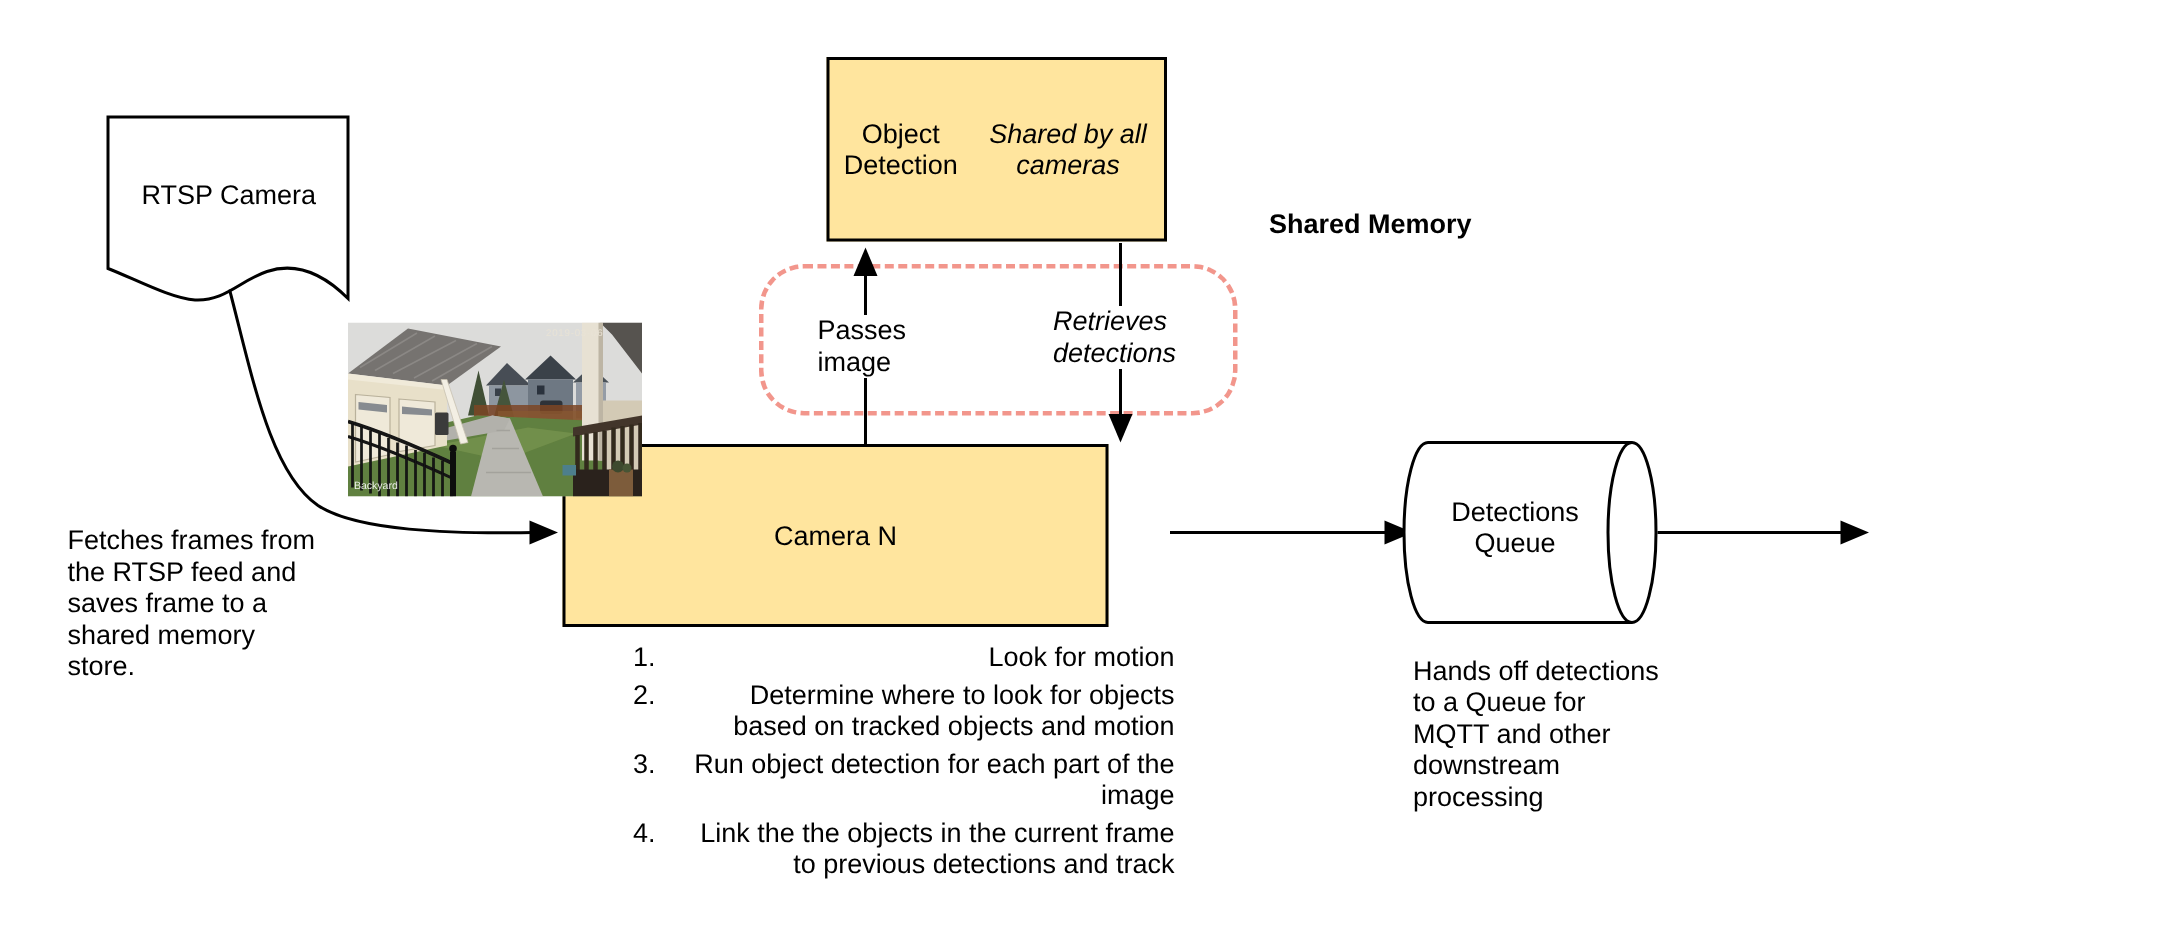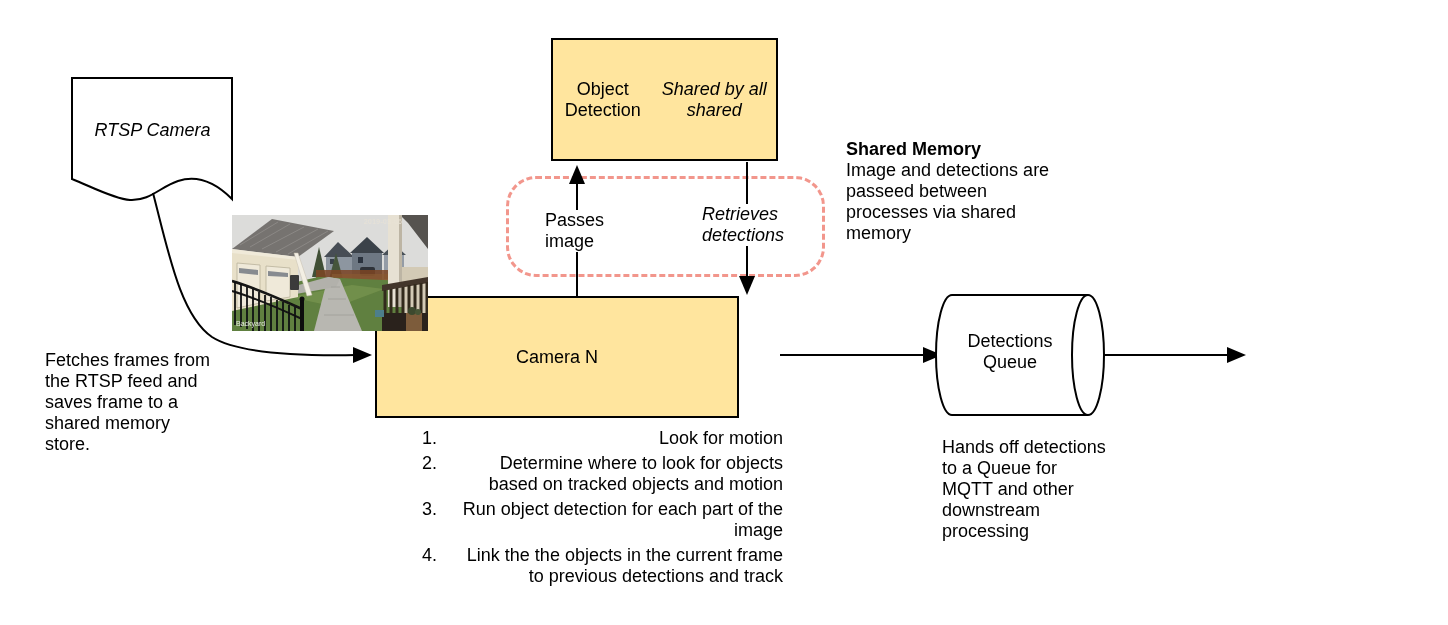--- a/index.html
+++ b/index.html
@@ -30,21 +30,21 @@
 
   
   .snapshot{position:absolute;left:232px;top:215px;width:196px;height:116px;z-index:2;}
   .snapshot svg{display:block;width:100%;height:100%;}
 
   
   .overlay{position:absolute;left:0;top:0;z-index:3;pointer-events:none;}
 
   
   .lbl{position:absolute;z-index:4;}
-  .lbl-rtsp{left:72px;top:120px;width:161px;text-align:center;font-style:italic;}
+  .lbl-rtsp{left:72px;top:120px;width:161px;text-align:center;}
   .lbl-fetch{left:45px;top:350px;width:240px;white-space:pre-line;}
   .lbl-shared-memory{left:846px;top:139px;width:232px;}
   .lbl-shared-memory .ttl{font-weight:bold;}
   .lbl-shared-memory .bod{white-space:pre-line;}
   .edge-label{position:absolute;z-index:4;background:var(--canvas-bg);white-space:pre-line;padding:0 2px;}
   .lbl-passes{left:543px;top:210px;}
   .lbl-retrieves{left:700px;top:204px;font-style:italic;}
   .lbl-queue{left:944px;top:331px;width:132px;text-align:center;white-space:pre-line;background:transparent;}
   .lbl-handsoff{left:942px;top:437px;width:212px;white-space:pre-line;}
 
@@ -57,21 +57,21 @@
 </style>
 </head>
 <body>
 
 <div class="stage">
 
   <div class="dashed-box"></div>
 
   <div class="node node-object-detection">
     <div>Object Detection</div>
-    <div class="italic">Shared by all shared</div>
+    <div class="italic">Shared by all cameras</div>
   </div>
   <div class="node node-camera-n">
     <div>Camera N</div>
   </div>
 
   <div class="snapshot">
     <svg viewBox="0 0 196 116" preserveAspectRatio="none">
       <defs>
           <filter id="soft" x="-5%" y="-5%" width="110%" height="110%">
             <feGaussianBlur stdDeviation="0.35"></feGaussianBlur>
@@ -190,24 +190,20 @@
   <div class="lbl lbl-rtsp">RTSP Camera</div>
 
   <div class="lbl lbl-fetch">Fetches frames from
 the RTSP feed and
 saves frame to a
 shared memory
 store.</div>
 
   <div class="lbl lbl-shared-memory">
     <div class="ttl">Shared Memory</div>
-    <div class="bod">Image and detections are
-passeed between
-processes via shared
-memory</div>
   </div>
 
   <div class="edge-label lbl-passes">Passes
 image</div>
   <div class="edge-label lbl-retrieves">Retrieves
 detections</div>
 
   <div class="lbl lbl-queue">Detections
 Queue</div>
   <div class="lbl lbl-handsoff">Hands off detections

